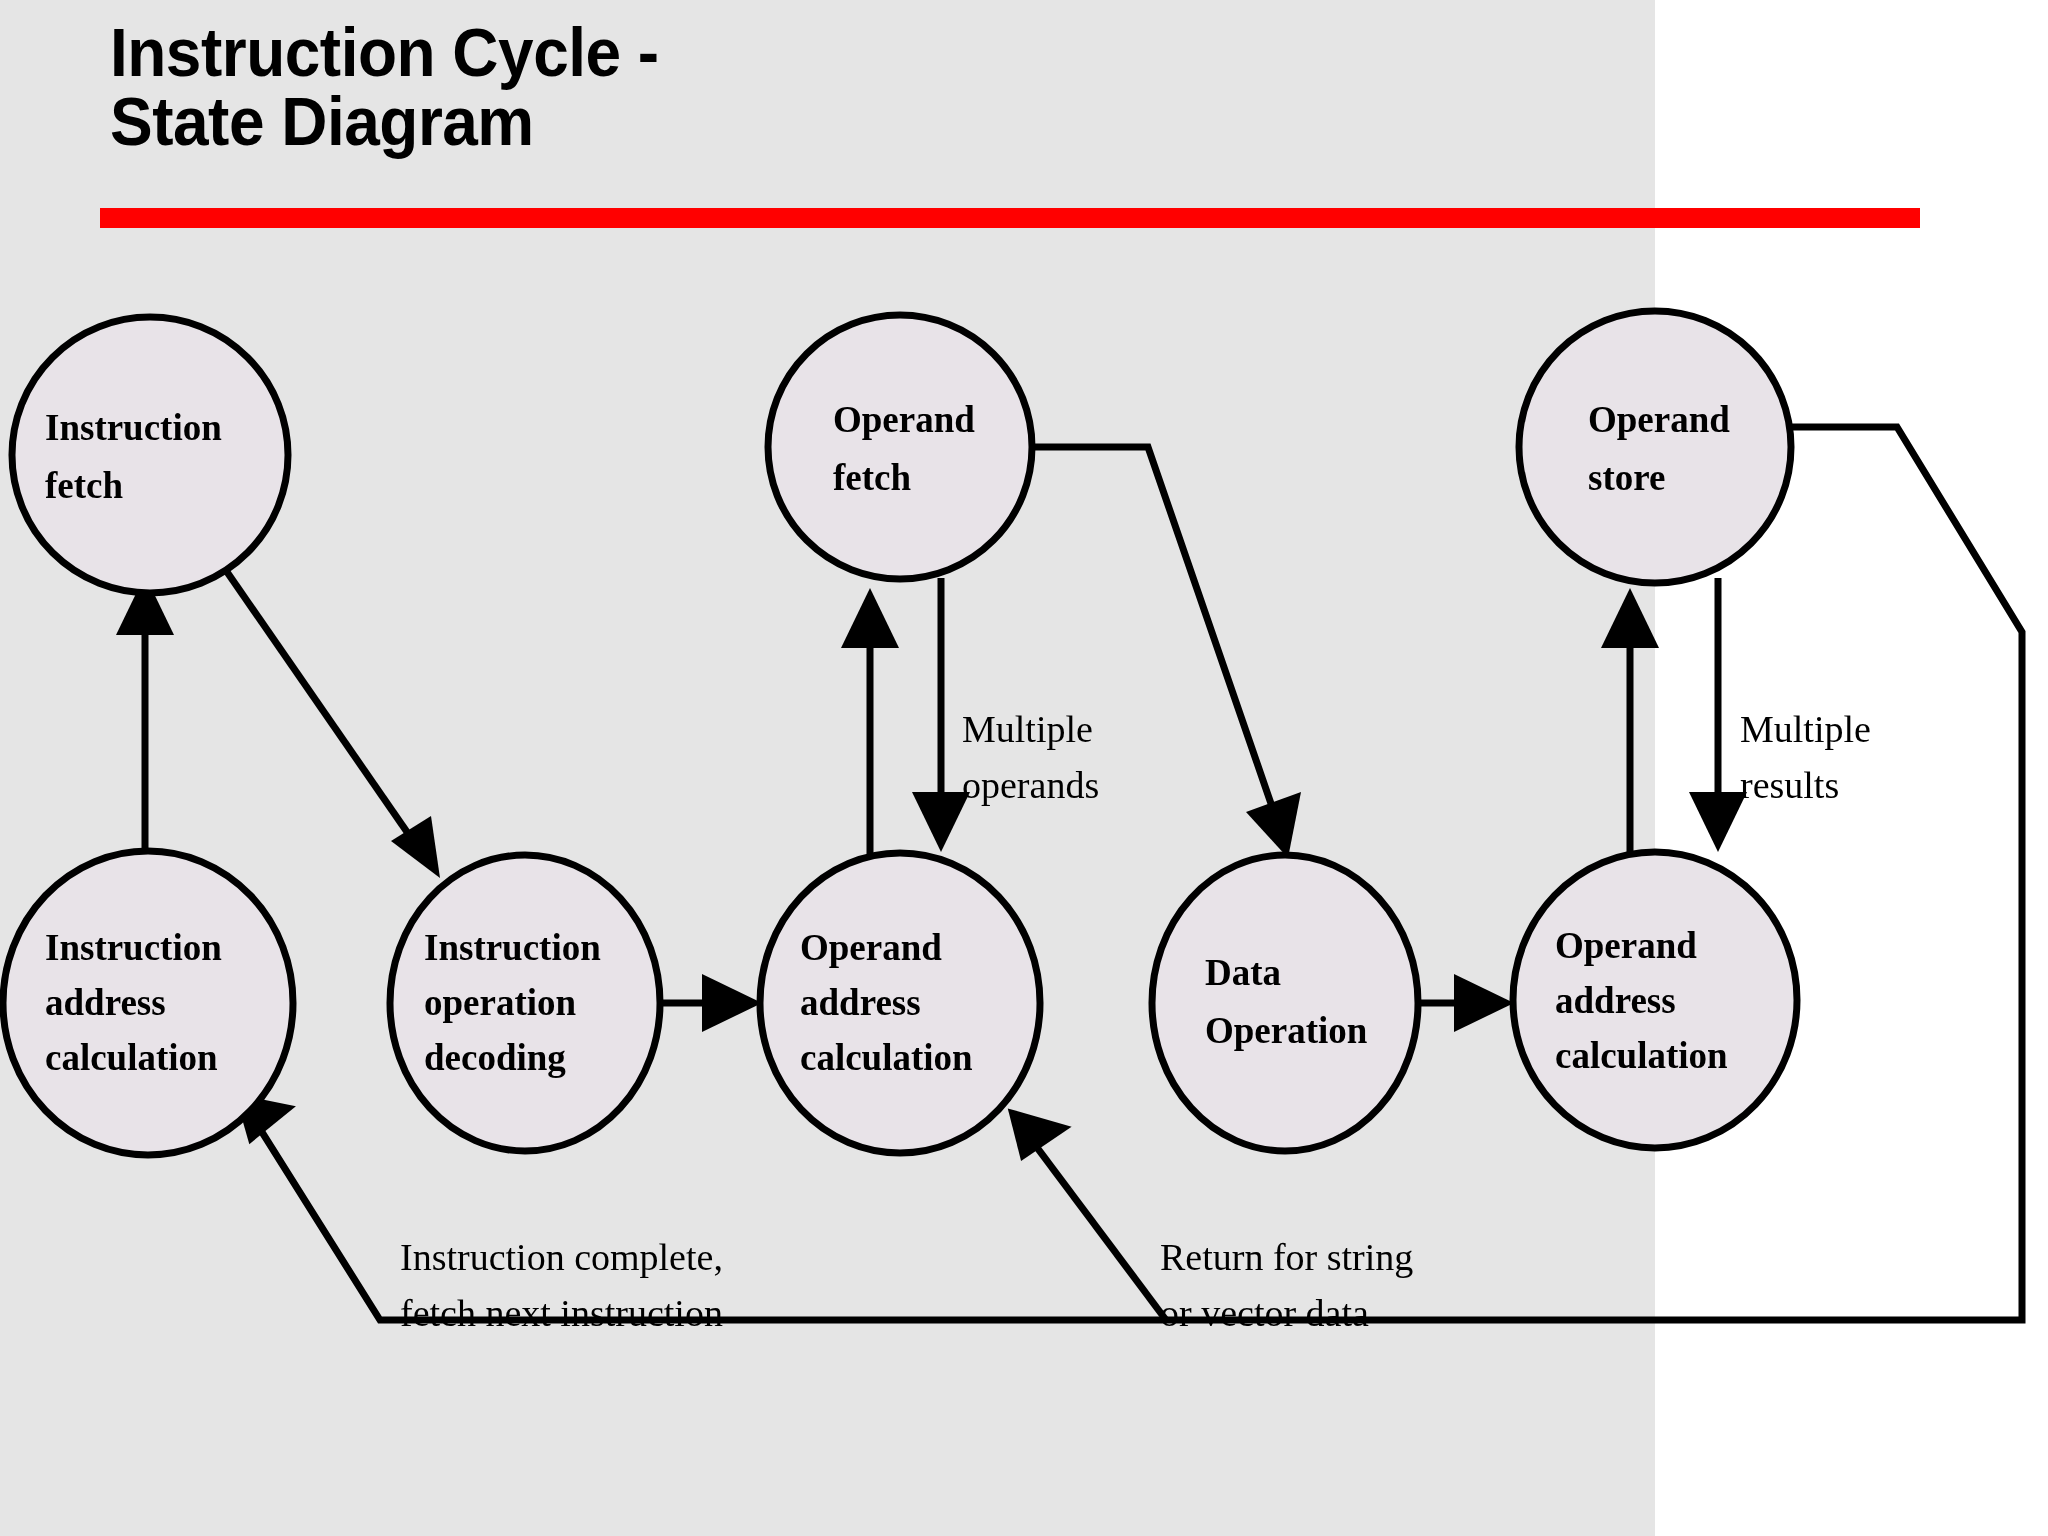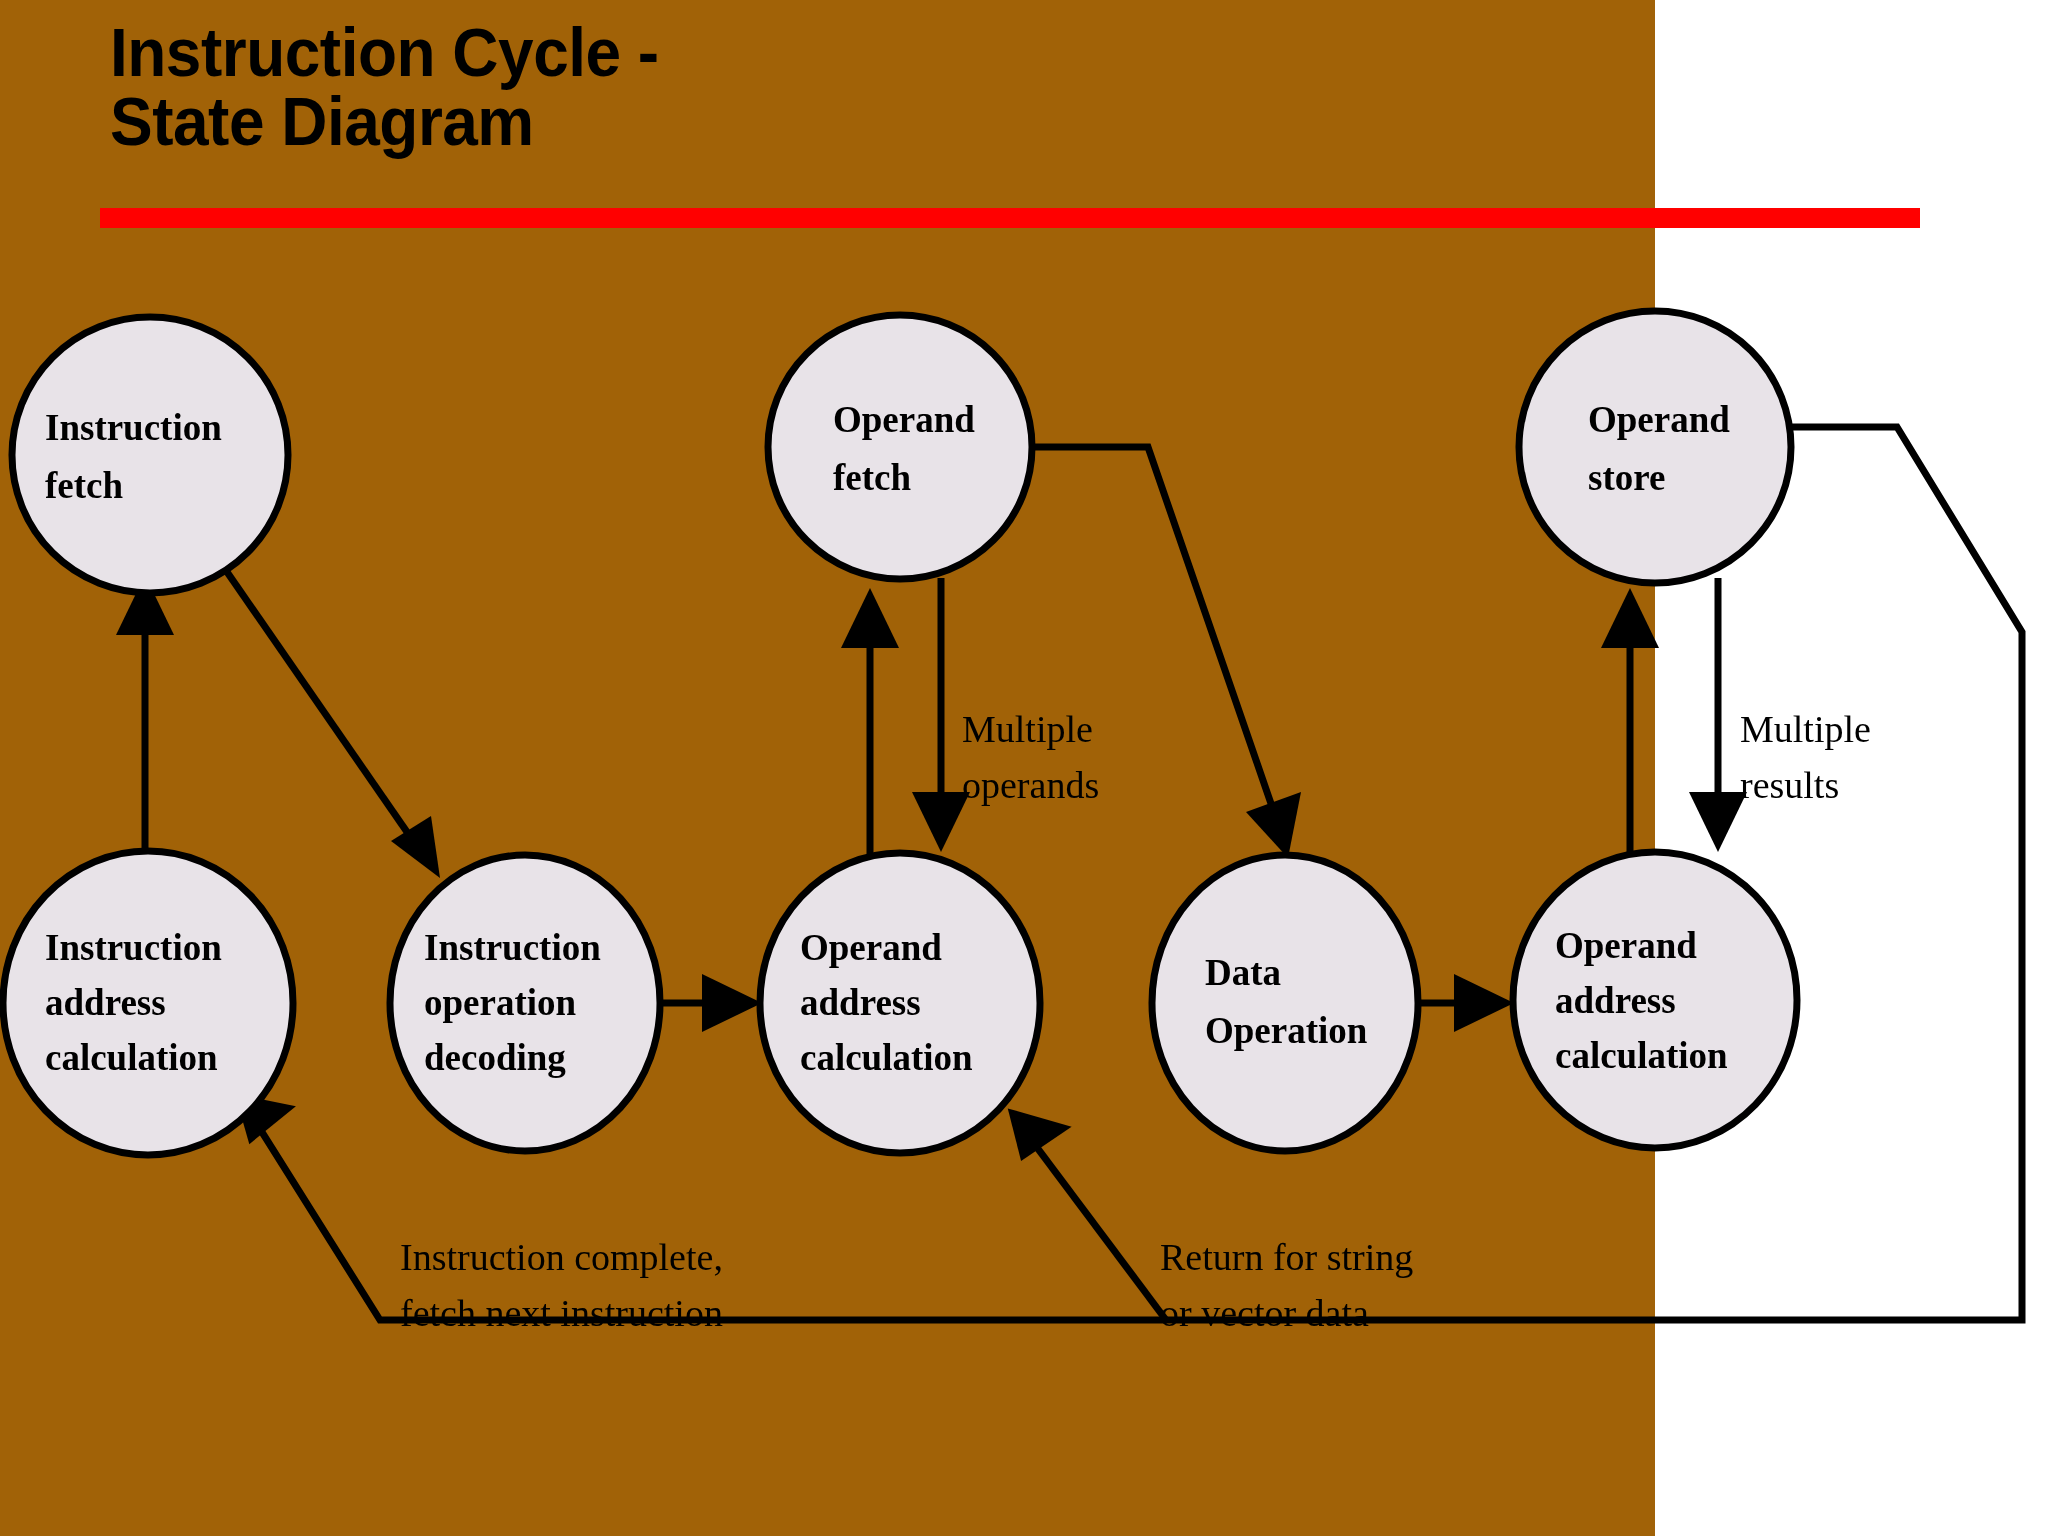--- a/index.html
+++ b/index.html
@@ -10,21 +10,21 @@
   body {
     width: 2048px;
     height: 1536px;
     overflow: hidden;
     font-family: "Liberation Sans", sans-serif;
   }
   #page {
     position: relative;
     width: 1655px;
     height: 1536px;
-    background: #a16207;
+    background: #e5e5e5;
   }
 
   
   .title-block {
     position: absolute;
     left: 110px;
     top: 18px;
     width: 1500px;
   }
   .title-line {

